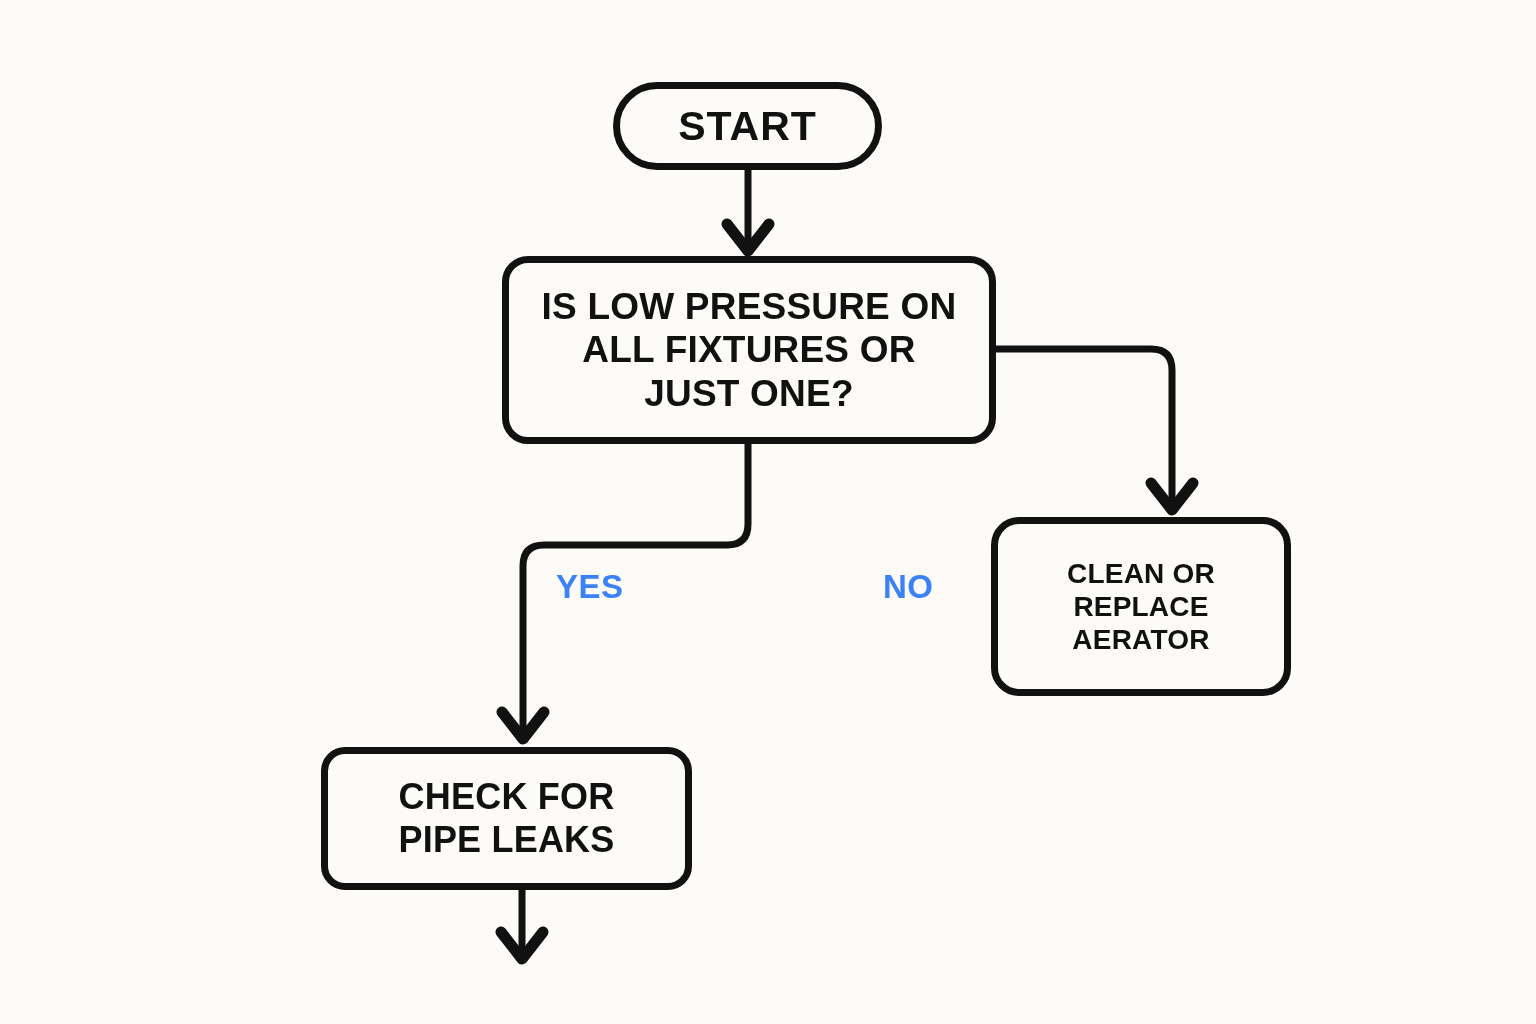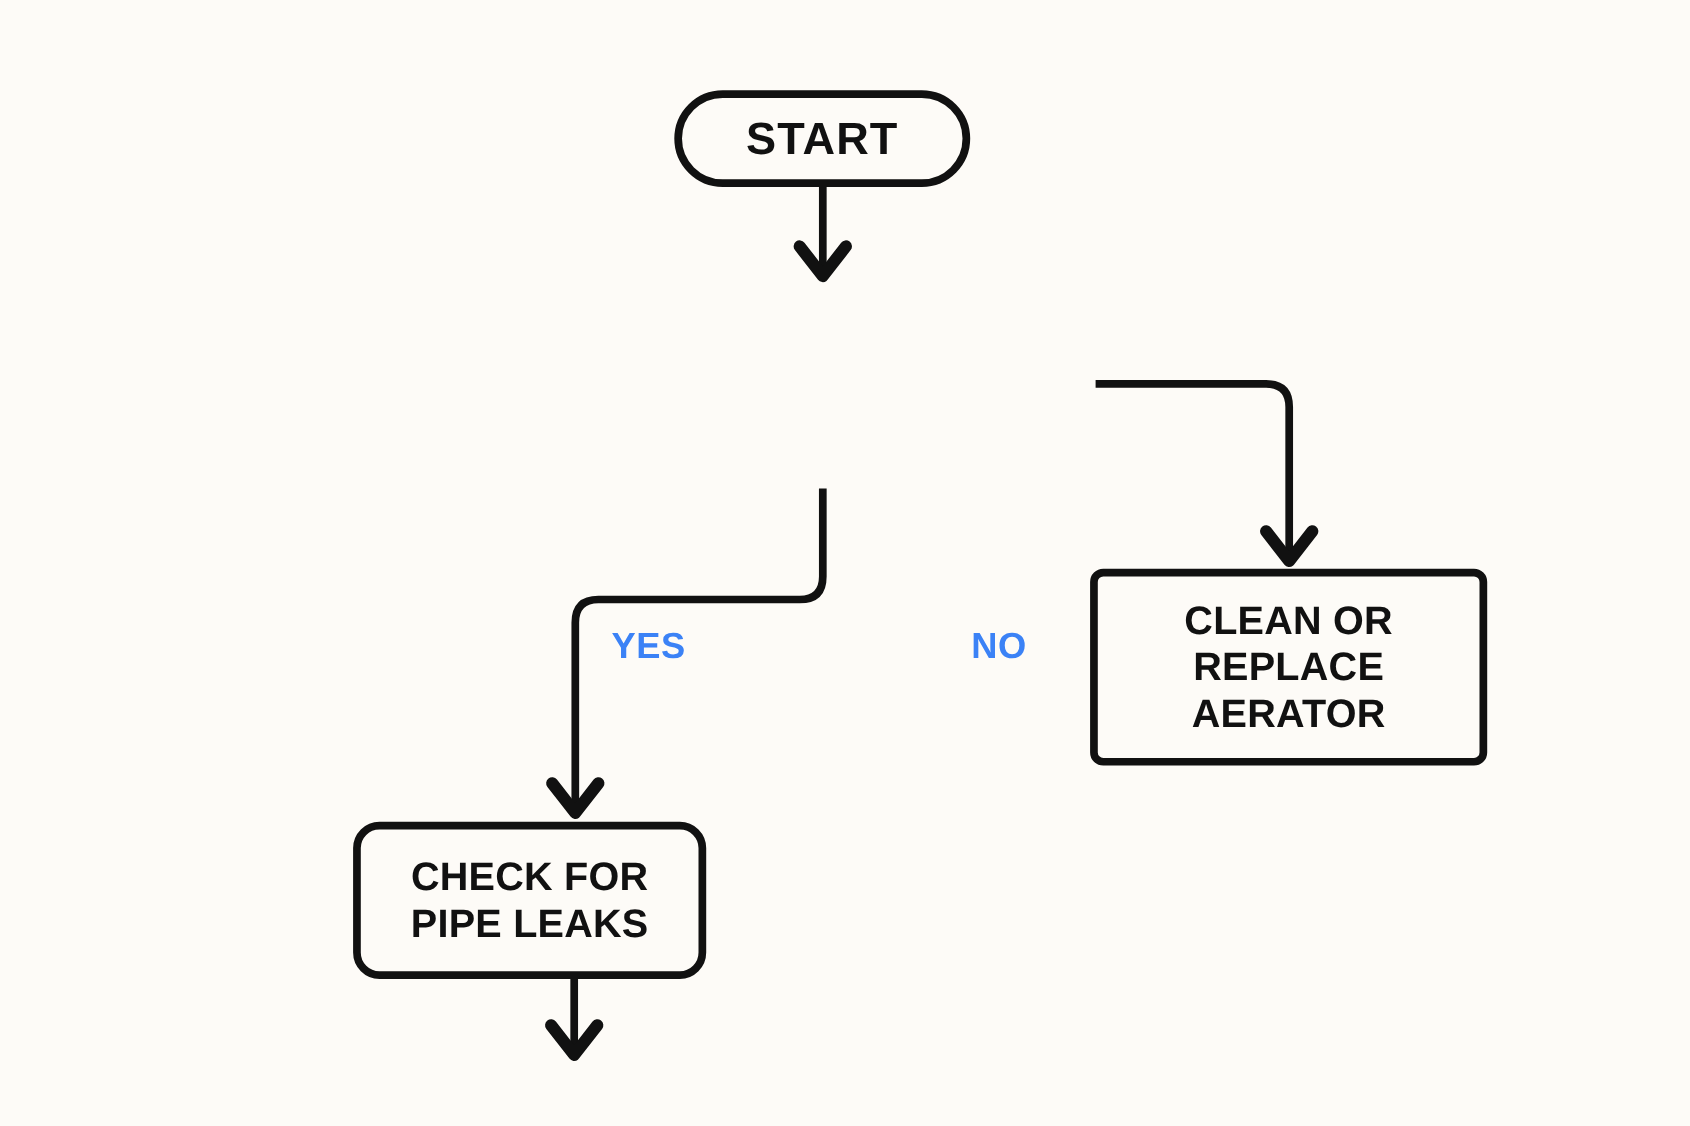--- a/index.html
+++ b/index.html
@@ -57,29 +57,29 @@
     left: 502px;
     top: 232px;
     width: 494px;
     height: 188px;
     border-radius: 26px;
     font-size: 37px;
   }
   .node-aerator {
     left: 991px;
     top: 493px;
-    width: 361px;
+    width: 300px;
     height: 179px;
-    border-radius: 12px;
-    font-size: 36px;
+    border-radius: 28px;
+    font-size: 28px;
   }
   .node-leaks {
     left: 321px;
     top: 723px;
-    width: 321px;
+    width: 371px;
     height: 143px;
     border-radius: 24px;
     font-size: 36px;
   }
   .edge-label {
     position: absolute;
     color: #3b82f6;
     font-weight: bold;
     font-size: 33px;
     letter-spacing: 0.5px;
@@ -117,20 +117,23 @@
     </g>
 
     <g>
       <path d="M 522 866 L 522 935" fill="none" stroke="#111111" stroke-width="7" stroke-linecap="butt" stroke-linejoin="round"></path>
       <path d="M 501 908 L 522 935 L 543 908" fill="none" stroke="#111111" stroke-width="11" stroke-linecap="round" stroke-linejoin="round"></path>
     </g>
   </svg>
 
   <div class="node-box node-start">START</div>
 
+  <div class="node-box node-decision">IS LOW PRESSURE ON
+ALL FIXTURES OR
+JUST ONE?</div>
 
   <div class="node-box node-aerator">CLEAN OR
 REPLACE
 AERATOR</div>
 
   <div class="node-box node-leaks">CHECK FOR
 PIPE LEAKS</div>
 
   <div class="edge-label label-yes">YES</div>
 

